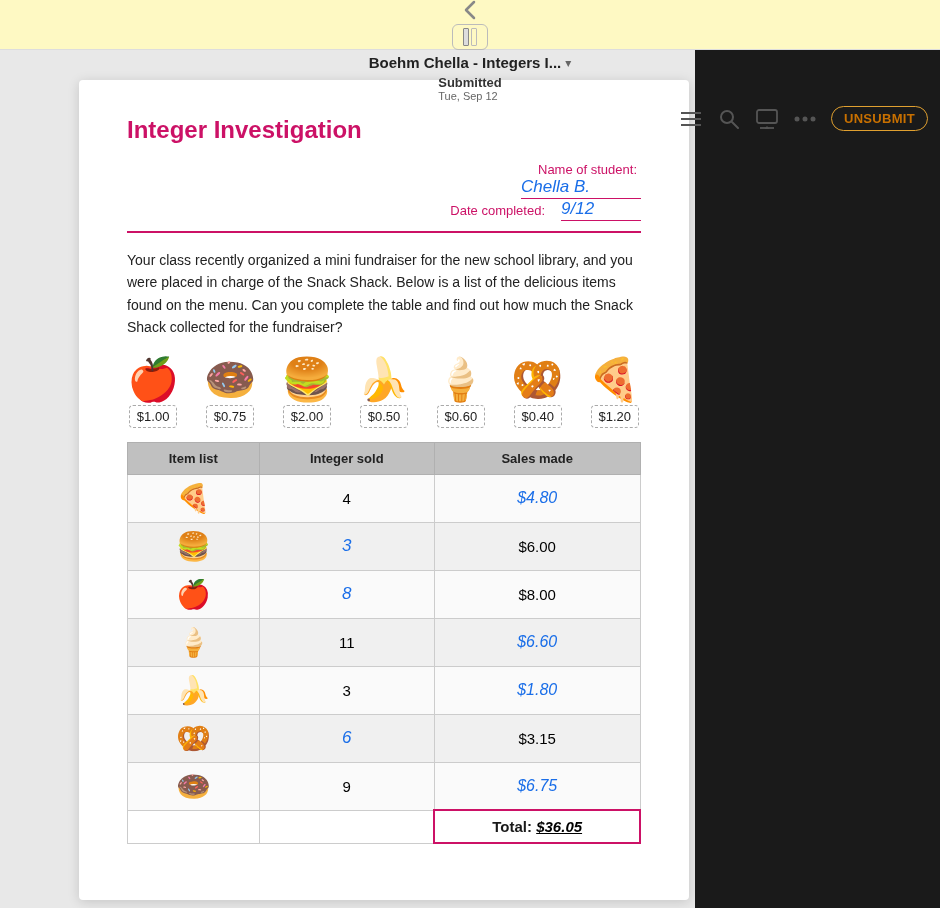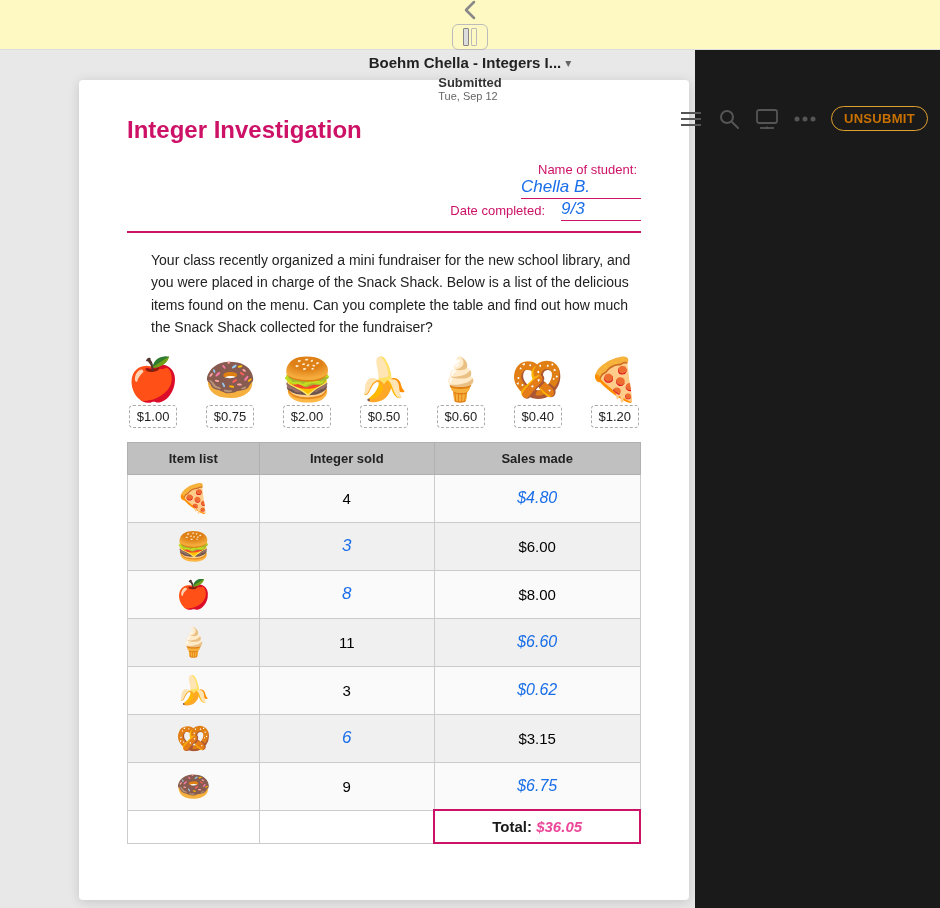--- a/index.html
+++ b/index.html
@@ -200,21 +200,20 @@
       border: none;
       border-top: 2px solid #cc1166;
       margin: 10px 0 16px 0;
     }
 
     .description-text {
       font-size: 14px;
       line-height: 1.6;
       color: #222;
       margin-bottom: 20px;
-      margin-left: 24px;
     }
 
     
     .food-icons-row {
       display: flex;
       align-items: center;
       justify-content: space-between;
       margin-bottom: 6px;
     }
 
@@ -290,23 +289,24 @@
 
     .total-cell {
       border: 2.5px solid #cc1166 !important;
       font-size: 16px;
       font-weight: 600;
       color: #1a1a1a;
       background: white !important;
     }
 
     .total-value {
-      color: #ec4899;
+      color: #000000;
       font-style: italic;
       font-weight: 700;
+      text-decoration: underline;
     }
   </style>
 </head>
 <body>
 
 <div class="top-bar">
   <div class="nav-btn">
     <svg width="12" height="20" viewBox="0 0 12 20" fill="none">
       <path d="M10 2L2 10L10 18" stroke="#888" stroke-width="2.5" stroke-linecap="round" stroke-linejoin="round"></path>
     </svg>
@@ -362,21 +362,21 @@
 <div class="content-area">
   <div class="doc-page">
 
     <div class="doc-title">Integer Investigation</div>
 
     <div class="student-row">
       <span class="field-label">Name of student:</span>
       <span class="field-value">Chella B.</span>
       <div class="date-group">
         <span class="field-label">Date completed:</span>
-        <span class="date-value">9/3</span>
+        <span class="date-value">9/12</span>
       </div>
     </div>
 
     <hr class="divider-line">
 
     <p class="description-text">Your class recently organized a mini fundraiser for the new school library, and you were placed in charge of the Snack Shack. Below is a list of the delicious items found on the menu. Can you complete the table and find out how much the Snack Shack collected for the fundraiser?</p>
 
     <div class="food-icons-row">
 
       <div class="food-item">
@@ -445,21 +445,21 @@
 
         <tr>
           <td><span class="cell-emoji">🍦</span></td>
           <td><span>11</span></td>
           <td><span class="handwritten-blue">$6.60</span></td>
         </tr>
 
         <tr>
           <td><span class="cell-emoji">🍌</span></td>
           <td><span>3</span></td>
-          <td><span class="handwritten-blue">$0.62</span></td>
+          <td><span class="handwritten-blue">$1.80</span></td>
         </tr>
 
         <tr>
           <td><span class="cell-emoji">🥨</span></td>
           <td><span class="handwritten-blue-qty">6</span></td>
           <td><span>$3.15</span></td>
         </tr>
 
         <tr>
           <td><span class="cell-emoji">🍩</span></td>

